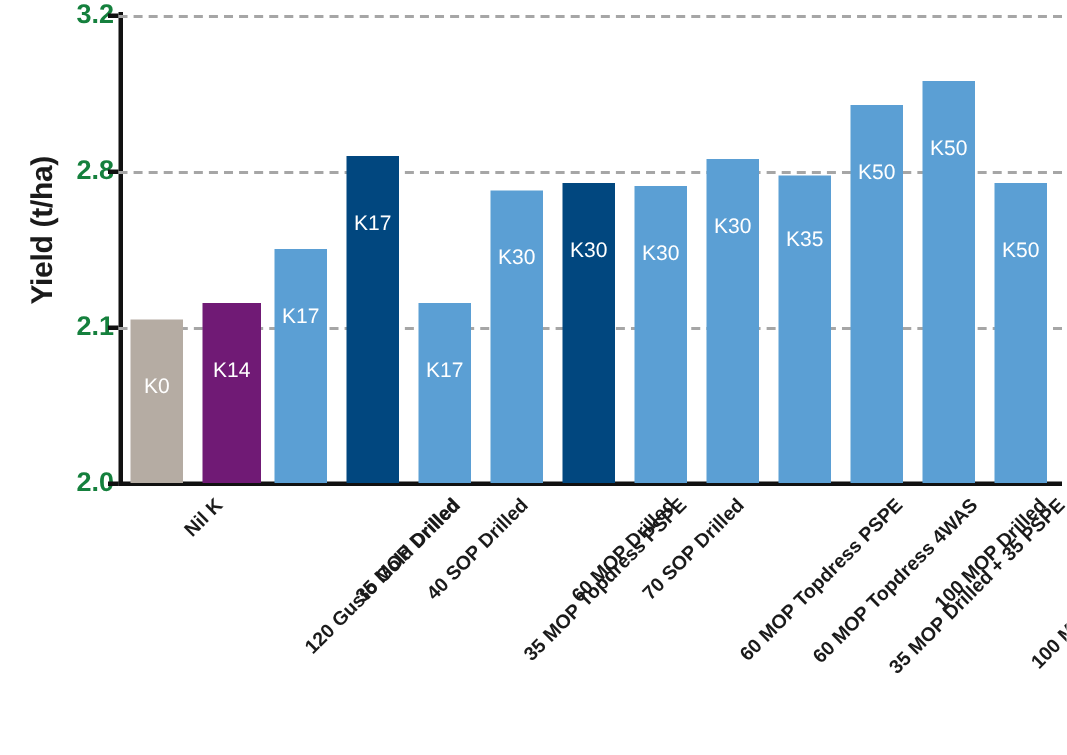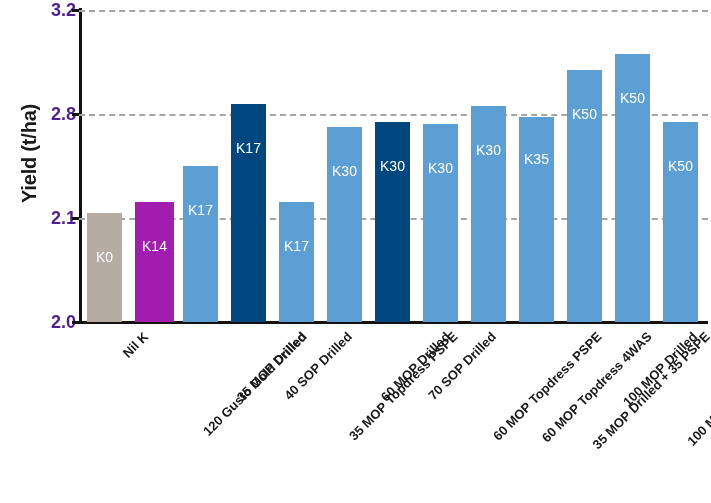--- a/index.html
+++ b/index.html
@@ -72,21 +72,21 @@
     height: 0;
     border-top: 3px solid #111111;
   }
   .y-tick-wrap {
     position: absolute;
     left: 0;
     width: 76px;
     text-align: right;
     font-size: 18px;
     font-weight: bold;
-    color: #4c1d95;
+    color: #15803d;
     transform: translateY(-50%);
   }
   .y-tick-mark {
     position: absolute;
     left: 72px;
     width: 7px;
     height: 0;
     border-top: 3px solid #111111;
     transform: translateY(-1px);
   }
@@ -155,21 +155,21 @@
   <div id="plot-area">
     <div id="gridlines">
         <div class="gridline" style="top: 208px;"></div>
         <div class="gridline" style="top: 104px;"></div>
         <div class="gridline" style="top: 0px;"></div>
       </div>
     <div id="bars">
         <div class="bar" style="left: 8px; height: 109px; background: rgb(181, 172, 163);">
           <div class="bar-value-label" style="top: 18px;">K0</div>
         </div>
-        <div class="bar" style="left: 56px; height: 119.6px; background: #a21caf; padding-left: 39px;">
+        <div class="bar" style="left: 56px; height: 119.6px; background: #701a75; padding-left: 39px;">
           <div class="bar-value-label" style="top: 18px;">K14</div>
         </div>
         <div class="bar" style="left: 104px; height: 156px; background: rgb(91, 159, 212);">
           <div class="bar-value-label" style="top: 18px;">K17</div>
         </div>
         <div class="bar" style="left: 152px; height: 218.4px; background: rgb(1, 71, 127);">
           <div class="bar-value-label" style="top: 18px;">K17</div>
         </div>
         <div class="bar" style="left: 200px; height: 119.6px; background: rgb(91, 159, 212);">
           <div class="bar-value-label" style="top: 18px;">K17</div>

